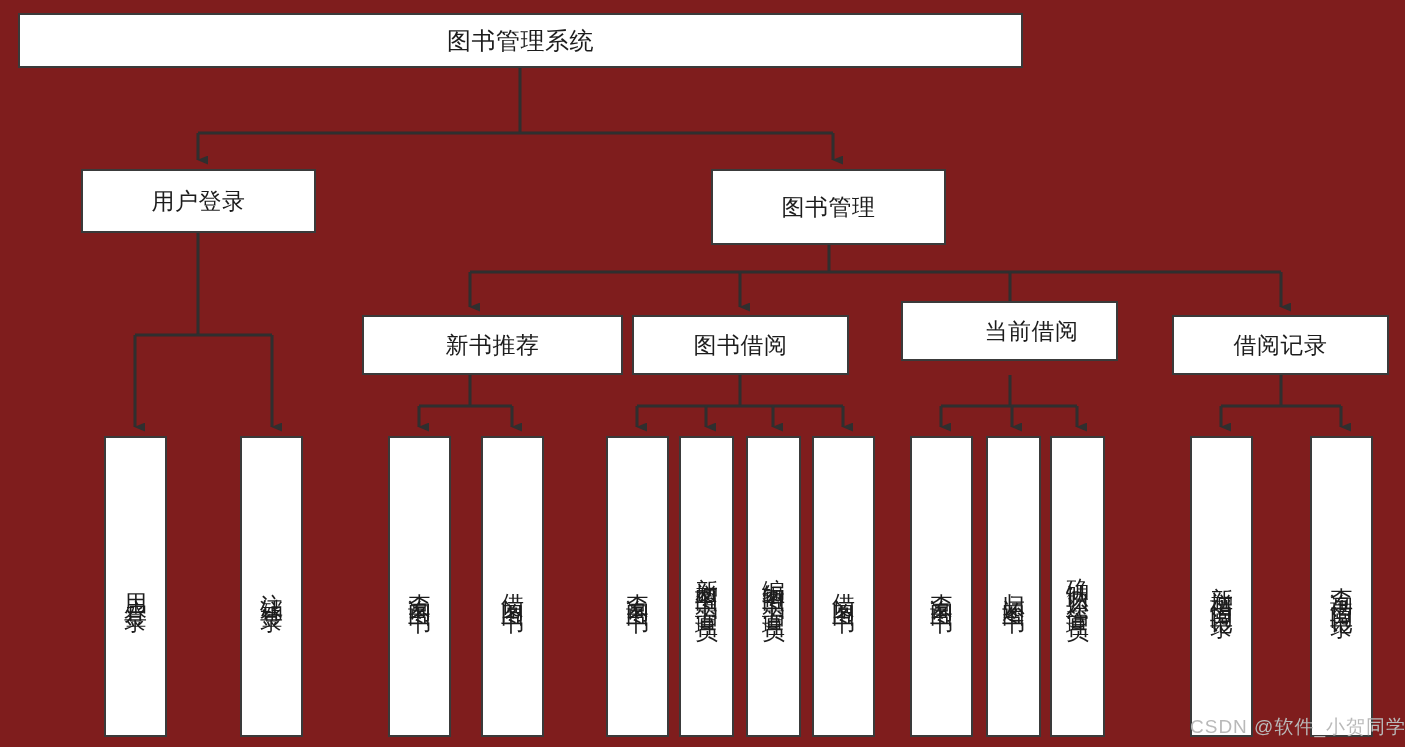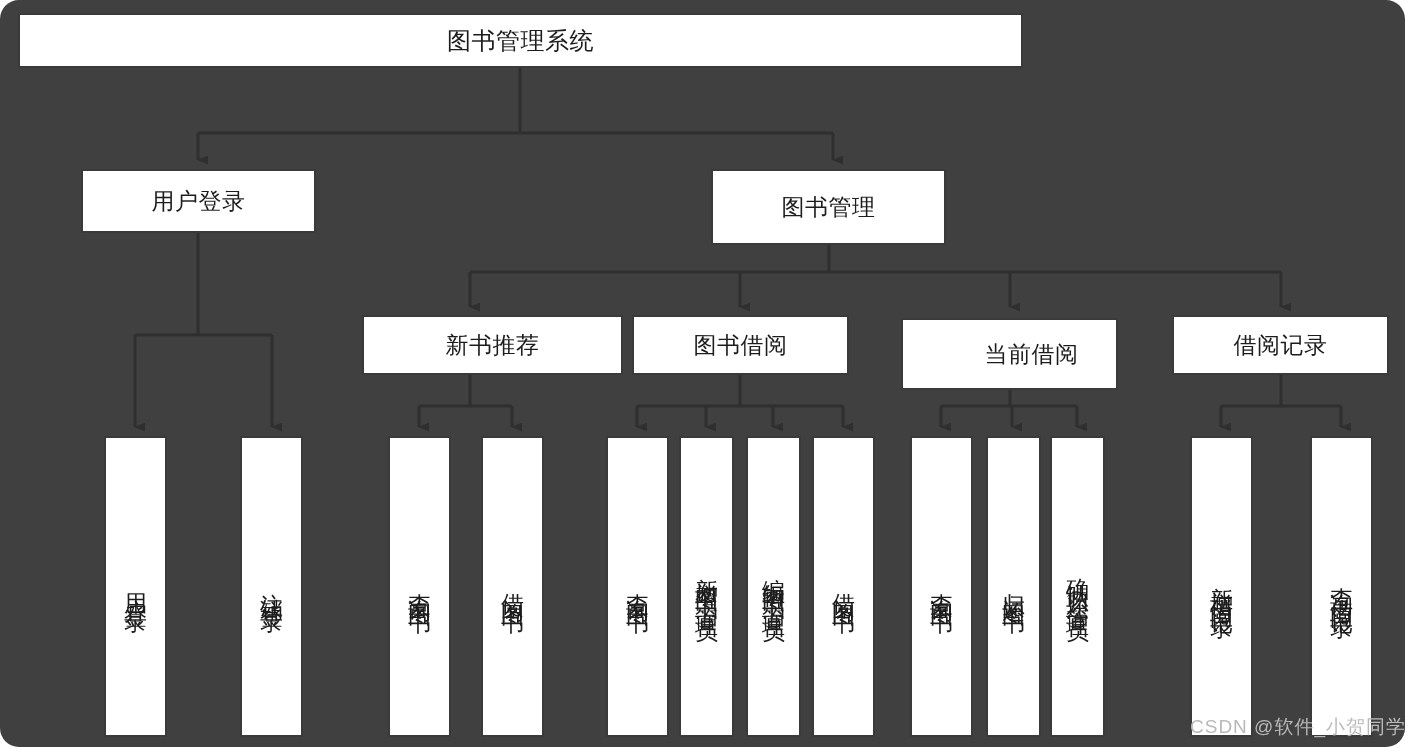--- a/index.html
+++ b/index.html
@@ -7,23 +7,22 @@
     padding: 0;
     background: #ffffff;
   }
   body {
     font-family: "Liberation Sans", "DejaVu Sans", sans-serif;
   }
   #canvas {
     position: relative;
     width: 1405px;
     height: 747px;
-    background: #404040;
+    background: #7f1d1d;
     overflow: hidden;
-    border-radius: 19px;
   }
   #canvas svg.edges {
     position: absolute;
     left: 0;
     top: 0;
     width: 1405px;
     height: 747px;
     pointer-events: none;
   }
   .node {
@@ -136,21 +135,21 @@
   <div class="node horizontal" style="left:711px; top:169px; width:235px; height:76px;">
     <span class="label">图书管理</span>
   </div>
 
   <div class="node horizontal" style="left:362px; top:315px; width:261px; height:60px;">
     <span class="label">新书推荐</span>
   </div>
   <div class="node horizontal" style="left:632px; top:315px; width:217px; height:60px;">
     <span class="label">图书借阅</span>
   </div>
-  <div class="node horizontal" style="left:901px; top:318px; width:217px; height:72px;padding-left:44px;">
+  <div class="node horizontal" style="left:901px; top:301px; width:217px; height:60px;padding-left:44px;">
     <span class="label">当前借阅</span>
   </div>
   <div class="node horizontal" style="left:1172px; top:315px; width:217px; height:60px;">
     <span class="label">借阅记录</span>
   </div>
 
   <div class="node vertical" style="left:104px; top:436px; width:63px; height:301px;">
     <span class="label">用户登录</span>
   </div>
   <div class="node vertical" style="left:240px; top:436px; width:63px; height:301px;">

